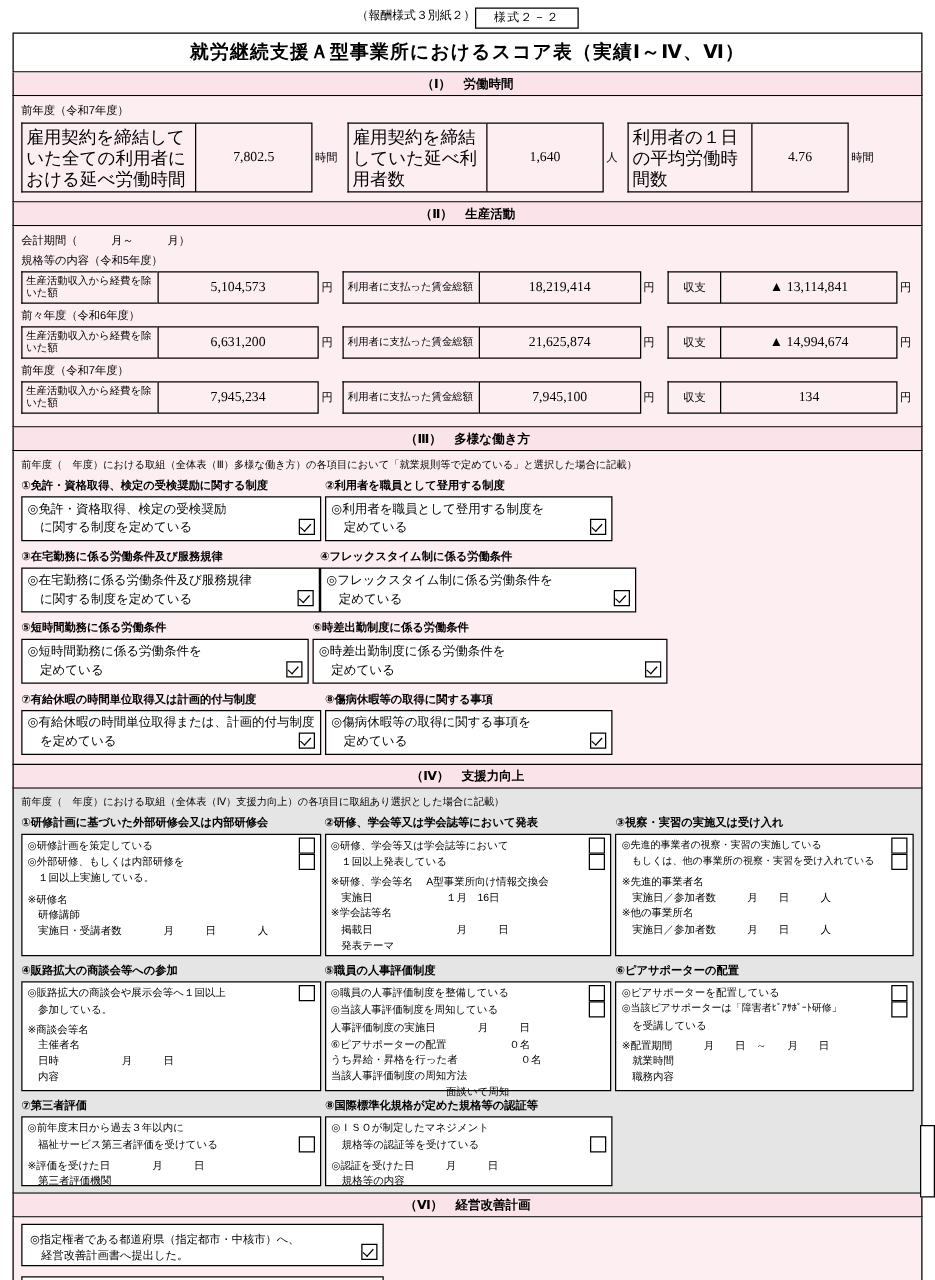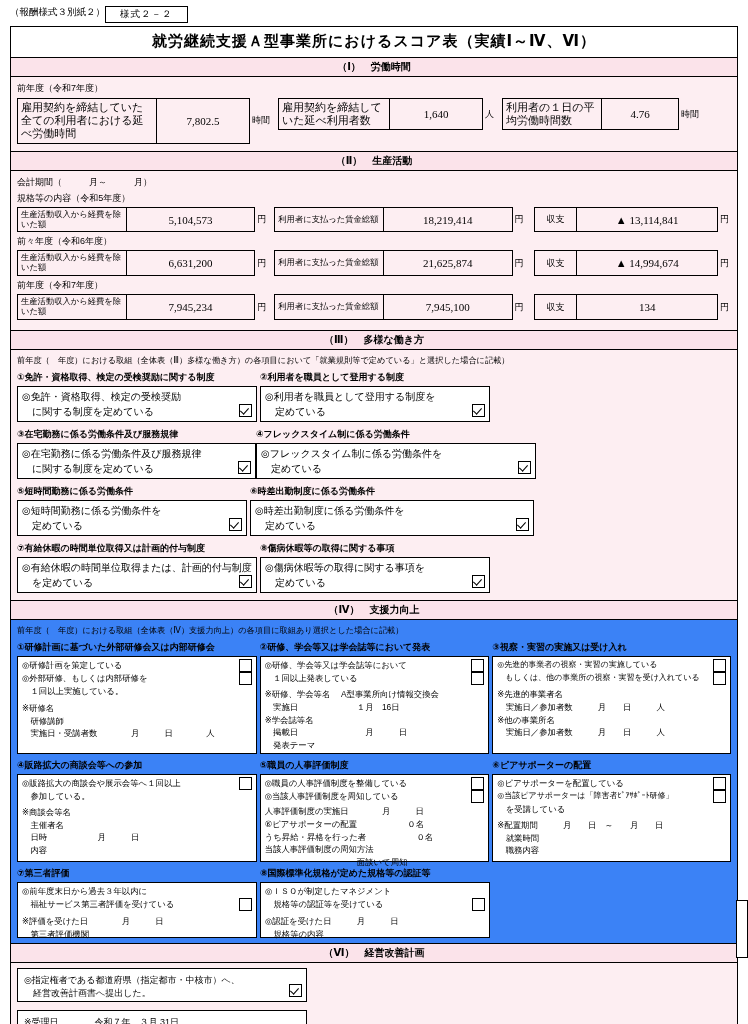--- a/index.html
+++ b/index.html
@@ -3,41 +3,41 @@
 <meta charset="utf-8">
 <style>
   html,body{margin:0;padding:0;}
   body{
     width:748px;height:1024px;background:#ffffff;
     font-family:"Liberation Sans","DejaVu Sans",sans-serif;
     font-size:9px;color:#000;
     -webkit-font-smoothing:antialiased;
   }
   .page{position:relative;width:748px;height:1024px;box-sizing:border-box;padding:6px 10px 0 10px;}
-  .topline{display:flex;justify-content:flex-start;align-items:flex-start;font-size:9.5px;}
+  .topline{display:flex;justify-content:center;align-items:flex-start;font-size:9.5px;}
   .formno{border:1px solid #000;padding:1px 14px;font-size:9.5px;letter-spacing:1px;}
   .titlebar{
     border:1px solid #000;background:#fff;text-align:center;
     font-size:15px;font-weight:bold;letter-spacing:1px;
     padding:5px 0 6px 0;margin-top:3px;
   }
   .secbar{
     background:#fbe3ea;border:1px solid #000;border-top:none;
     text-align:center;font-size:10px;font-weight:bold;padding:2px 0;
   }
-  .sec-wrap{border:1px solid #000;border-top:none;background:#3b82f6;}
+  .sec-wrap{border:1px solid #000;border-top:none;background:#e5e5e5;}
   .sec-pink{background:#fdeef2;}
   .pad{padding:5px 6px 7px 6px;}
   .lbl{font-size:9px;}
   .row{display:flex;align-items:flex-start;}
   .unit{font-size:9px;padding:0 2px;align-self:center;}
   
   .i-grp{display:flex;align-items:stretch;margin-right:6px;}
   .i-lbl{width:138px;border:1px solid #000;border-right:none;display:flex;align-items:center;}
-  .i-lbl span{padding:2px 3px;font-size:11px;line-height:1.2;}
+  .i-lbl span{padding:2px 3px;font-size:14px;line-height:1.2;}
   .i-val{width:92px;border:1px solid #000;display:flex;align-items:center;justify-content:center;}
   .i-val span{font-family:"Liberation Serif",serif;font-size:11px;}
   
   .ii-line{display:flex;align-items:stretch;margin-bottom:3px;}
   .ii-lbl{width:108px;border:1px solid #000;border-right:none;display:flex;align-items:center;}
   .ii-lbl span{padding:2px 3px;font-size:8.3px;line-height:1.2;}
   .ii-val{width:128px;border:1px solid #000;display:flex;align-items:center;justify-content:center;}
   .ii-val span{font-family:"Liberation Serif",serif;font-size:11px;}
   .ii-bal-lbl{width:42px;border:1px solid #000;border-right:none;display:flex;align-items:center;justify-content:center;font-size:9px;}
   .ii-bal-val{width:140px;border:1px solid #000;display:flex;align-items:center;justify-content:center;}
@@ -230,21 +230,21 @@
 
         <div class="card" style="width:239px;margin-bottom:6px;">
           <div class="card-title">③在宅勤務に係る労働条件及び服務規律</div>
           <div class="card-body" style="height:36px;">
             <div class="line-t">◎在宅勤務に係る労働条件及び服務規律</div>
             <div class="line-t">　に関する制度を定めている</div>
             <span class="chk on chk-right"></span>
           </div>
         </div>
 
-        <div class="card" style="width:280px;margin-right:3px;margin-bottom:6px;">
+        <div class="card" style="width:253px;margin-right:3px;margin-bottom:6px;">
           <div class="card-title">④フレックスタイム制に係る労働条件</div>
           <div class="card-body" style="height:36px;">
             <div class="line-t">◎フレックスタイム制に係る労働条件を</div>
             <div class="line-t">　定めている</div>
             <span class="chk on chk-right"></span>
           </div>
         </div>
 
         <div class="card" style="width:230px;margin-right:3px;margin-bottom:6px;">
           <div class="card-title">⑤短時間勤務に係る労働条件</div>

